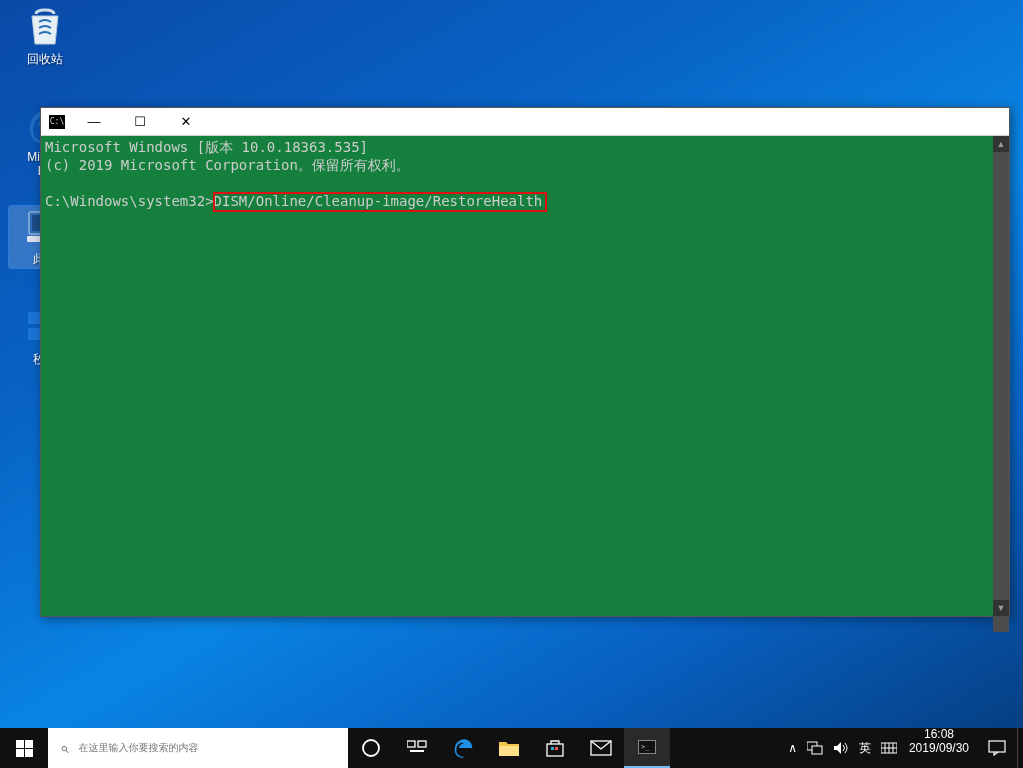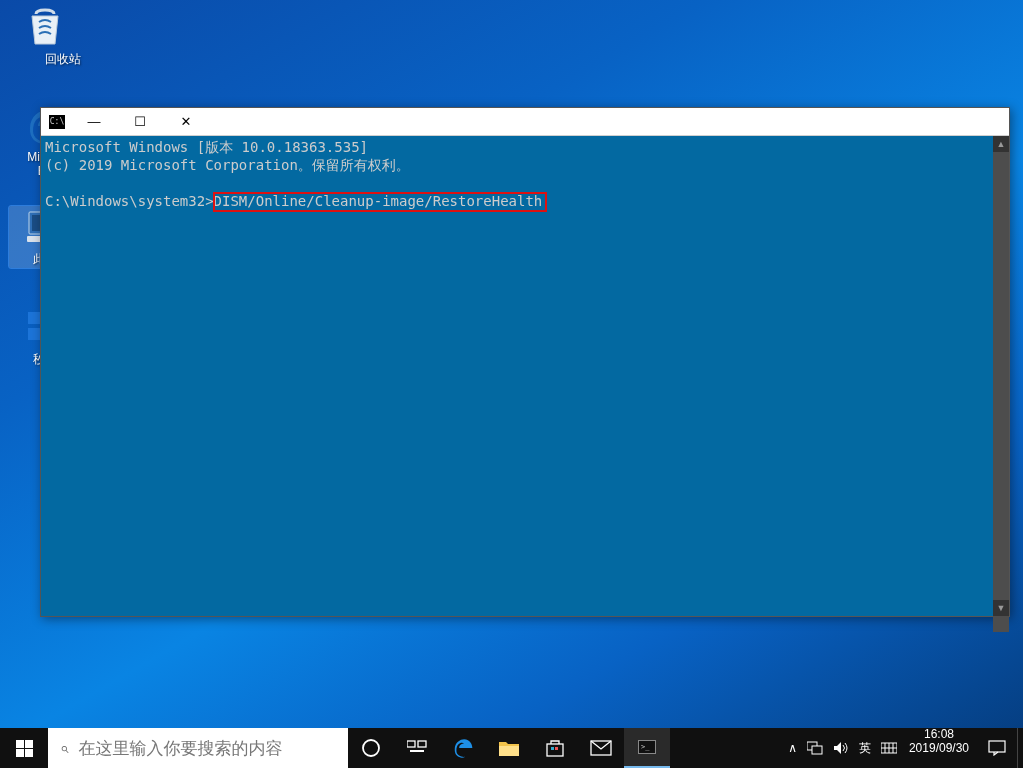--- a/index.html
+++ b/index.html
@@ -15,52 +15,52 @@
 
     
     .window { position: absolute; left: 40px; top: 107px; width: 970px; height: 510px; background: #fff; border: 1px solid #555; box-shadow: 2px 2px 10px rgba(0,0,0,.4); }
     .titlebar { height: 28px; background: #fff; display: flex; align-items: center; border-bottom: 1px solid #d0d0d0; }
     .titlebar .ticon { width: 16px; height: 14px; background: #000; margin: 0 6px 0 8px; display: flex; align-items: center; justify-content: center; }
     .titlebar .ticon span { color:#ccc; font: 8px/1 monospace; }
     .titlebar .ttext { flex: 1; font-size: 12px; color: #000; }
     .winbtns { display: flex; height: 100%; }
     .winbtn { width: 46px; display: flex; align-items: center; justify-content: center; font-size: 13px; color: #000; }
 
-    .term-wrap { position: relative; background: #0369a1; height: calc(100% - 28px); }
+    .term-wrap { position: relative; background: #15803d; height: calc(100% - 28px); }
     .term { font: 14px/18px "Consolas","SimSun",monospace; color: #ccc; padding: 2px 4px; white-space: pre; }
     .term .prompt { color: #ccc; }
     .hl { outline: 2px solid #d11; outline-offset: -1px; padding: 0 4px 2px 0; }
     .scrollbar { position: absolute; right: 0; top: 0; width: 16px; height: 100%; background: #222; }
     .scrollbar .thumb { background: #4d4d4d; height: 100%; width: 100%; }
     .scrollbar .arrow { position:absolute; left:0; width:16px; height:16px; display:flex; align-items:center; justify-content:center; color:#999; font-size:9px; background:#333; }
     .scrollbar .up { top:0; } .scrollbar .down { bottom:0; }
 
     
     .taskbar { position: absolute; left: 0; right: 0; bottom: 0; height: 40px; background: #101010; display: flex; align-items: stretch; color: #fff; }
     .tb-start { width: 48px; display: flex; align-items: center; justify-content: center; }
     .win-logo { display: grid; grid-template-columns: 8px 8px; grid-template-rows: 8px 8px; gap: 1px; }
     .win-logo span { background: #fff; }
     .tb-search { width: 300px; background: #fff; display: flex; align-items: center; padding: 0 12px; gap: 10px; }
     .tb-search .sicon { color: #555; font-size: 15px; transform: scaleX(-1); }
-    .tb-search .stext { color: #777; font-size: 17px; }
+    .tb-search .stext { color: #777; font-size: 10px; }
     .tb-spacer { flex: 1; }
     .tb-item { width: 46px; display: flex; align-items: center; justify-content: center; font-size: 16px; }
     .tb-item.active { background: #2a2a2a; border-bottom: 2px solid #76b9ed; }
     .tb-tray { display: flex; align-items: center; padding: 0 4px; gap: 10px; font-size: 12px; }
     .tb-clock { text-align: center; line-height: 1.15; font-size: 12px; padding: 0 8px; }
     .tb-showdesk { width: 6px; border-left: 1px solid #444; }
 
     svg { display: block; }
   </style>
 </head>
 <body>
 
 <div class="desktop">
 
-  <div class="dicon" style="left:9px; top:6px;text-align:right;">
+  <div class="dicon" style="left:9px; top:6px;">
     <div class="glyph">
       <svg width="42" height="42" viewBox="0 0 42 42">
         <path d="M8 10 L34 10 L31 38 L11 38 Z" fill="#e8f0f7" stroke="#b9cadb" stroke-width="1"></path>
         <path d="M12 8 Q12 4 21 4 Q30 4 30 8" fill="none" stroke="#cfdce9" stroke-width="3"></path>
         <path d="M15 16 Q21 12 27 16 M15 22 Q21 18 27 22 M15 28 Q21 24 27 28" fill="none" stroke="#2a6fb5" stroke-width="2"></path>
       </svg>
     </div>
     <span class="lbl">回收站</span>
   </div>
 

